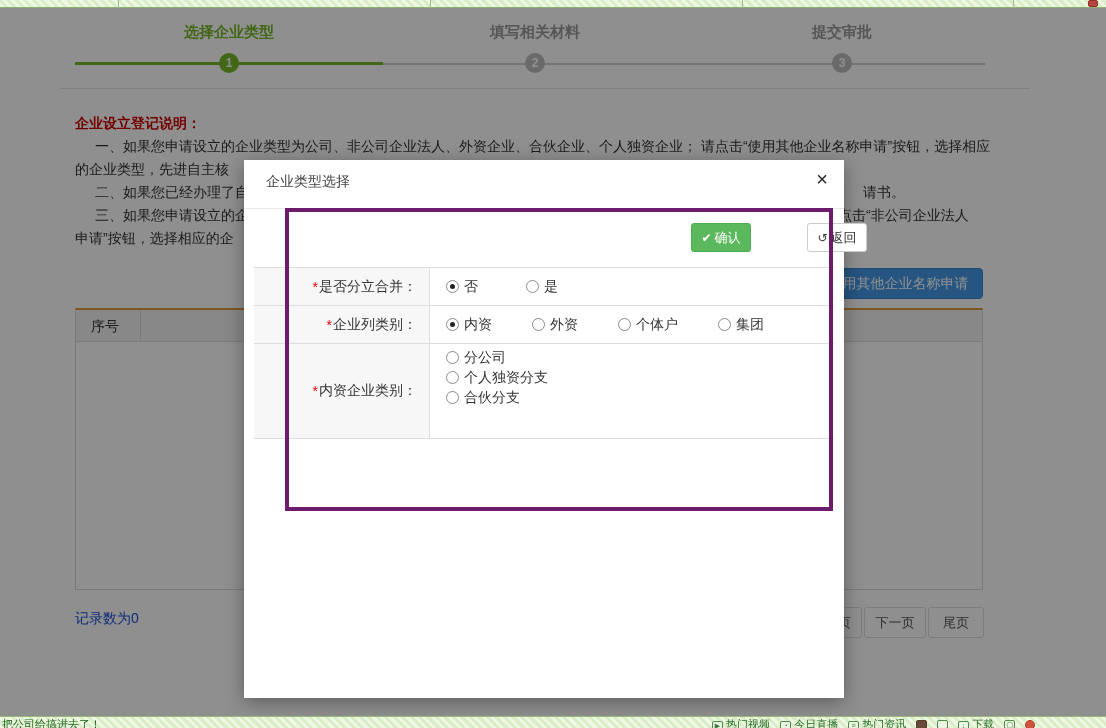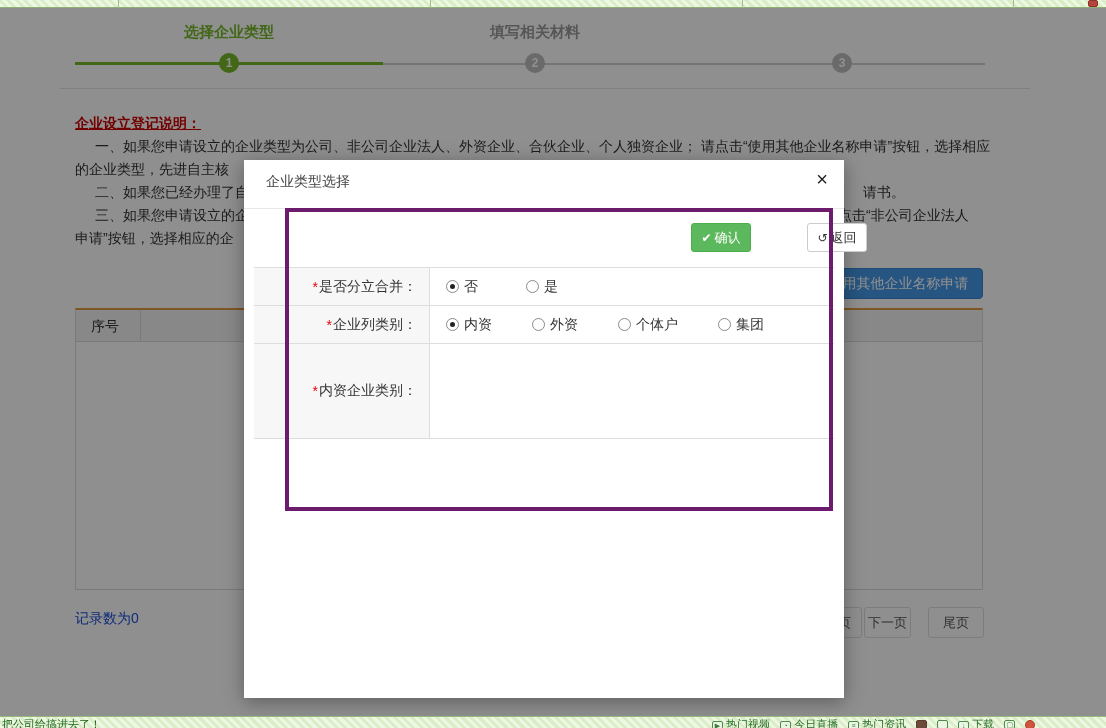--- a/index.html
+++ b/index.html
@@ -25,40 +25,40 @@
   .step-label.inactive { color:#9a9a9a; }
   .step-line { position:absolute; top:54px; height:3px; }
   .line-green { left:75px; width:308px; background:#76b82a; }
   .line-gray { left:383px; width:602px; height:2px; top:55px; background:#cfcfcf; }
   .step-dot { position:absolute; top:45px; width:20px; height:20px; border-radius:50%; color:#fff; font-size:12px; font-weight:bold; text-align:center; line-height:20px; }
   .dot-active { background:#76b82a; }
   .dot-inactive { background:#bdbdbd; }
   .page-hr { position:absolute; left:60px; top:80px; width:970px; height:1px; background:#e3e3e3; }
 
   
-  .instr-title { position:absolute; left:75px; top:107px; color:#cc0000; font-weight:bold;text-decoration:underline; }
+  .instr-title { position:absolute; left:75px; top:107px; color:#cc0000; font-weight:bold; }
   .instr-line { position:absolute; color:#333; white-space:nowrap; }
 
   
   .other-name-btn { position:absolute; left:828px; top:260px; width:155px; height:31px; background:#4598e8; color:#fff;
     border:1px solid #3a87d4; border-radius:4px; font-size:14px; text-align:center; line-height:29px; }
 
   
   .bg-table { position:absolute; left:75px; top:300px; width:908px; height:282px; border:1px solid #d9d9d9; border-top:2px solid #e09a3e; background:#fff; }
   .bg-thead { position:relative; height:32px; background:#f2f2f2; border-bottom:1px solid #d9d9d9; }
   .bg-th { position:absolute; top:0; height:32px; line-height:32px; color:#333; }
   .th-seq { left:0; width:65px; padding-left:15px; border-right:1px solid #d9d9d9; }
   .th-op { left:688px; width:80px; text-align:center; border-left:1px solid #d9d9d9; border-right:1px solid #d9d9d9; }
   .records { position:absolute; left:75px; top:602px; color:#1d4ed8; }
 
   
   .pg-btn { position:absolute; top:599px; height:31px; background:#fff; border:1px solid #ddd; border-radius:3px;
     color:#555; font-size:13px; text-align:center; line-height:29px; }
   .pg-prev { left:814px; width:48px; }
-  .pg-next { left:864px; width:47px; }
+  .pg-next { left:864px; width:62px; }
   .pg-last { left:928px; width:56px; }
 
   
   .modal { position:absolute; left:244px; top:152px; width:600px; height:538px; background:#fff; z-index:3;
     box-shadow:0 4px 18px rgba(0,0,0,0.35); }
   .modal-title { position:absolute; left:22px; top:13px; font-size:14px; color:#444; }
   .modal-close { position:absolute; right:16px; top:6px; font-size:20px; color:#222; cursor:pointer; line-height:26px; }
   .modal-hr { position:absolute; left:0; top:48px; width:100%; height:1px; background:#e8e8e8; }
   .btn { position:absolute; top:63px; height:29px; width:60px; border-radius:3px; font-size:13px; text-align:center; line-height:27px; cursor:pointer; }
   .btn-confirm { left:447px; background:#5cb85c; border:1px solid #4cae4c; color:#fff; }
@@ -108,20 +108,21 @@
     <div class="tabsep" style="left:742px"></div>
     <div class="tabsep" style="left:1013px"></div>
     <div class="tab-close-blob"></div>
   </div>
 
   <div class="viewport">
     <div class="page">
 
       <div class="step-label active" style="left:129px">选择企业类型</div>
       <div class="step-label inactive" style="left:435px">填写相关材料</div>
+      <div class="step-label inactive" style="left:742px">提交审批</div>
       <div class="step-line line-green"></div>
       <div class="step-line line-gray"></div>
       <div class="step-dot dot-active" style="left:219px">1</div>
       <div class="step-dot dot-inactive" style="left:525px">2</div>
       <div class="step-dot dot-inactive" style="left:832px">3</div>
       <div class="page-hr"></div>
 
       <div class="instr-title">企业设立登记说明：</div>
       <div class="instr-line" style="left:95px;top:130px">一、如果您申请设立的企业类型为公司、非公司企业法人、外资企业、合伙企业、个人独资企业； 请点击“使用其他企业名称申请”按钮，选择相应</div>
       <div class="instr-line" style="left:75px;top:153px">的企业类型，先进自主核</div>
@@ -181,20 +182,25 @@
             <span class="opt"><span class="radio"></span><span>集团</span></span>
           </div>
         </div>
 
         <div class="form-row row-3">
           <div class="cell-label">
               <span class="req">*</span>
               <span>内资企业类别：</span>
             </div>
           <div class="cell-value multi-col">
+            <div class="col-b">
+              <span class="opt"><span class="radio"></span><span>分公司</span></span>
+              <span class="opt"><span class="radio"></span><span>个人独资分支</span></span>
+              <span class="opt"><span class="radio"></span><span>合伙分支</span></span>
+            </div>
           </div>
         </div>
 
       </div>
 
       <div class="annot"></div>
     </div>
   </div>
 
   <div class="taskbar">

